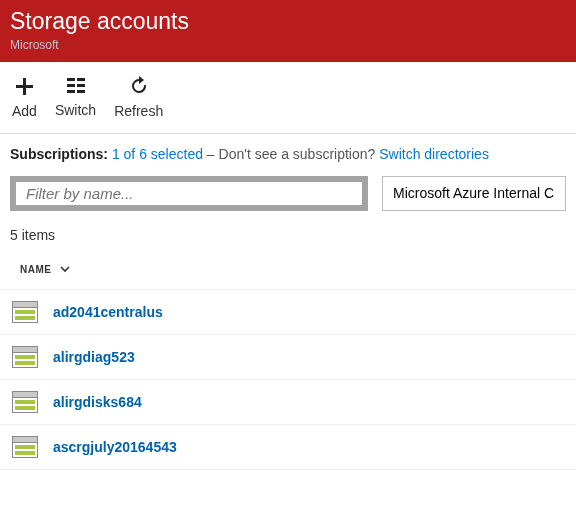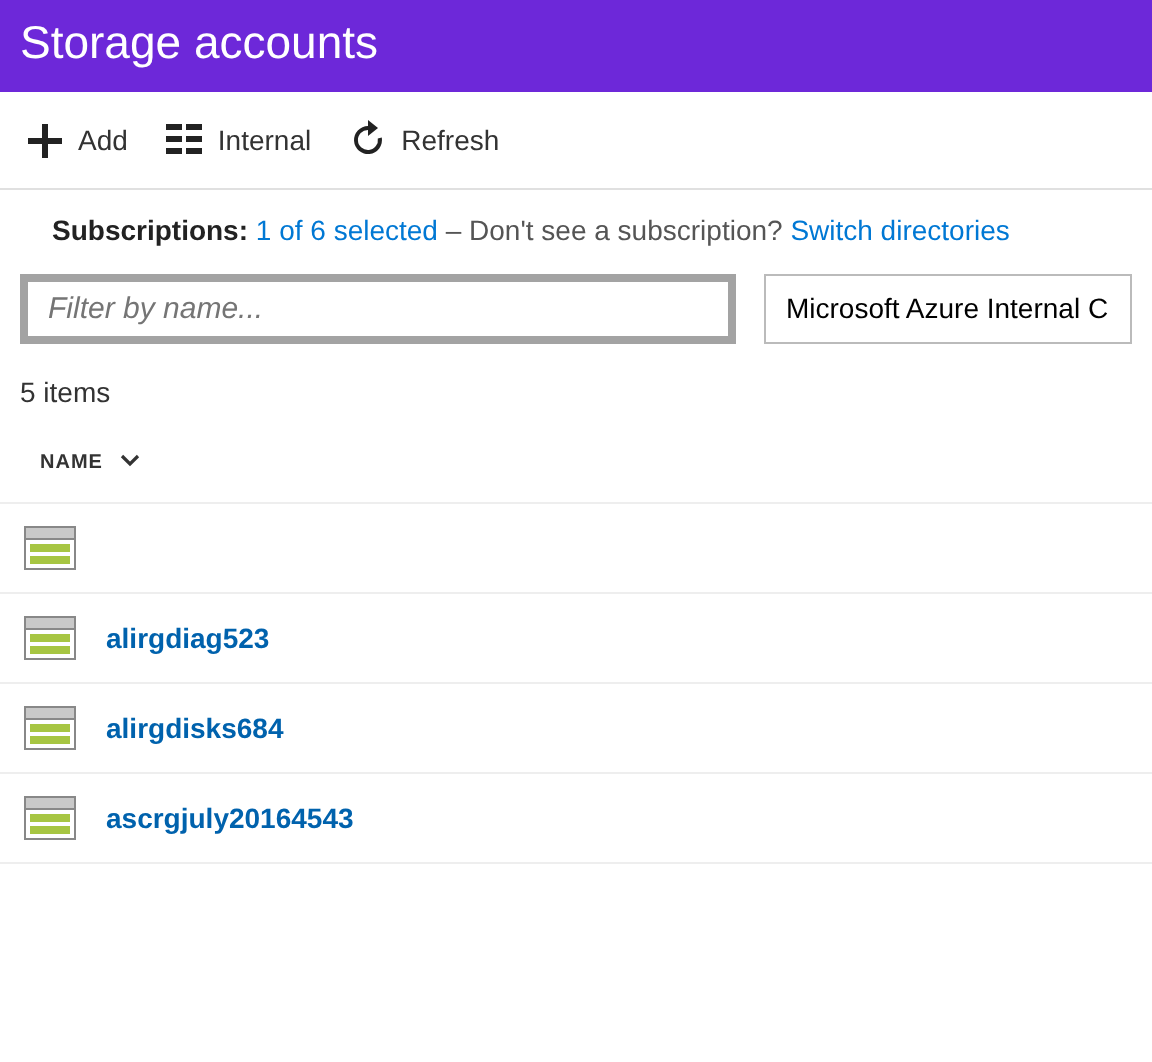--- a/index.html
+++ b/index.html
@@ -8,21 +8,21 @@
       box-sizing: border-box;
       font-family: "Segoe UI", Arial, sans-serif;
     }
     body {
       width: 576px;
       height: 531px;
       overflow: hidden;
       background: #fff;
     }
     .header {
-      background: #6d28d9;
+      background: #b91c1c;
       padding: 8px 10px 10px 10px;
       color: #fff;
     }
     .header-title {
       font-size: 23px;
       font-weight: 300;
       line-height: 1.2;
     }
     .header-subtitle {
       font-size: 12px;
@@ -39,28 +39,28 @@
     .toolbar-btn {
       display: flex;
       align-items: center;
       gap: 7px;
       padding: 4px 10px 4px 4px;
       cursor: pointer;
       font-size: 14px;
       color: #333;
       border: none;
       background: transparent;
+      flex-direction: column;
     }
     .toolbar-btn .icon {
       display: inline-flex;
     }
     .subs-row {
       padding: 12px 10px 14px 10px;
       font-size: 14px;
-      margin-left: 16px;
     }
     .subs-label {
       font-weight: 600;
       color: #222;
     }
     .subs-link {
       color: #0078d4;
       cursor: pointer;
     }
     .subs-text {
@@ -68,21 +68,21 @@
     }
     .filter-row {
       display: flex;
       padding: 0 10px;
       gap: 14px;
       margin-bottom: 10px;
     }
     .filter-input {
       flex: 0 0 358px;
       height: 35px;
-      border: 4px solid #a3a3a3;
+      border: 6px solid #a3a3a3;
       padding: 0 10px;
       font-size: 15px;
       font-style: italic;
       color: #666;
       outline: none;
     }
     .dropdown {
       flex: 1;
       height: 35px;
       border: 1px solid #bbb;
@@ -131,20 +131,21 @@
       font-weight: 600;
       font-size: 14px;
       cursor: pointer;
     }
   </style>
 </head>
 <body>
 
 <div class="header">
   <div class="header-title">Storage accounts</div>
+  <div class="header-subtitle">Microsoft</div>
 </div>
 
 <div class="toolbar">
   <button class="toolbar-btn">
     <span class="icon">
       <svg width="20" height="20" viewBox="0 0 20 20">
           <path d="M9 2h3v7h7v3h-7v7H9v-7H2V9h7z" fill="#222"></path>
         </svg>
     </span>
     <span>Add</span>
@@ -153,21 +154,21 @@
     <span class="icon">
       <svg width="20" height="18" viewBox="0 0 20 18">
         <rect x="1" y="1" width="8" height="3" fill="#222"></rect>
         <rect x="11" y="1" width="8" height="3" fill="#222"></rect>
         <rect x="1" y="7" width="8" height="3" fill="#222"></rect>
         <rect x="11" y="7" width="8" height="3" fill="#222"></rect>
         <rect x="1" y="13" width="8" height="3" fill="#222"></rect>
         <rect x="11" y="13" width="8" height="3" fill="#222"></rect>
       </svg>
     </span>
-    <span>Internal</span>
+    <span>Switch</span>
   </button>
   <button class="toolbar-btn">
     <span class="icon">
       <svg width="20" height="20" viewBox="0 0 20 20">
         <path d="M10 3a7 7 0 1 0 6.9 5.8l-2 .4A5 5 0 1 1 10 5v3l5-4-5-4v3z" fill="#222"></path>
       </svg>
     </span>
     <span>Refresh</span>
   </button>
 </div>
@@ -201,20 +202,21 @@
 <div>
   <div class="table-row">
     <span class="storage-icon">
       <svg width="26" height="22" viewBox="0 0 26 22">
           <rect x="0.5" y="0.5" width="25" height="21" fill="#fff" stroke="#888"></rect>
           <rect x="0.5" y="0.5" width="25" height="6" fill="#c9c9c9" stroke="#888"></rect>
           <rect x="3" y="9" width="20" height="4" fill="#a7c643"></rect>
           <rect x="3" y="15" width="20" height="4" fill="#a7c643"></rect>
         </svg>
     </span>
+    <span class="row-name">ad2041centralus</span>
   </div>
   <div class="table-row">
     <span class="storage-icon">
       <svg width="26" height="22" viewBox="0 0 26 22">
           <rect x="0.5" y="0.5" width="25" height="21" fill="#fff" stroke="#888"></rect>
           <rect x="0.5" y="0.5" width="25" height="6" fill="#c9c9c9" stroke="#888"></rect>
           <rect x="3" y="9" width="20" height="4" fill="#a7c643"></rect>
           <rect x="3" y="15" width="20" height="4" fill="#a7c643"></rect>
         </svg>
     </span>

